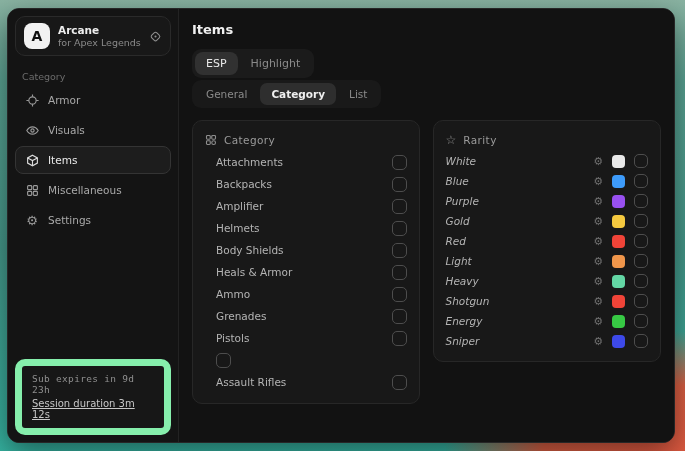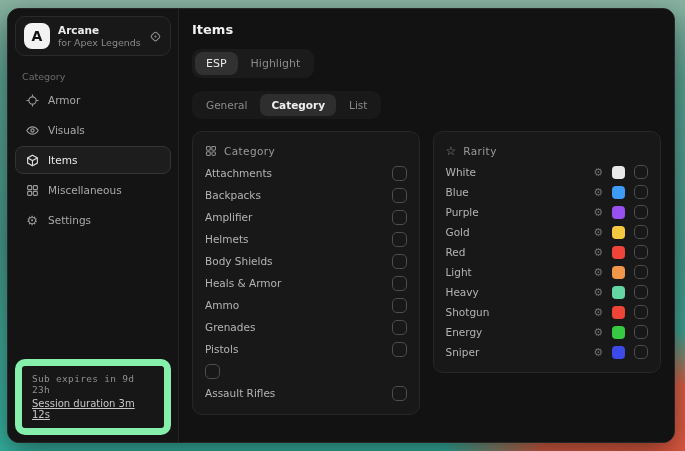--- a/index.html
+++ b/index.html
@@ -61,38 +61,38 @@
   .sub-line2 { font-size:10px; color:#c7c7c7; margin-top:3px;text-decoration:underline; }
 
   
   .main { flex:1; padding:13px 13px 0 13px; background:#121212; overflow:hidden; }
   .page-title { color:#f0f0f0; font-size:13px; font-weight:700; }
 
   .seg { display:inline-flex; background:#1b1b1b; border-radius:9px; padding:3px; margin-top:12px; gap:2px; }
   .seg-opt { font-size:11px; color:#8a8a8a; padding:5px 11px; border-radius:8px; cursor:pointer; }
   .seg-opt.selected { background:#313131; color:#eaeaea; }
 
-  .tabs { display:inline-flex; background:#191919; border-radius:9px; padding:3px; margin-top:13px; gap:2px; }
+  .tabs { display:inline-flex; background:#191919; border-radius:9px; padding:3px; margin-top:2px; gap:2px; }
   .tab-opt { font-size:10.5px; color:#8a8a8a; padding:5px 11px; border-radius:7px; cursor:pointer; }
   .tab-opt.selected { background:#2e2e2e; color:#efefef; font-weight:700; }
 
   .panels { display:flex; gap:13px; margin-top:12px; align-items:flex-start; }
   .panel {
     background:#181818; border:1px solid #272727; border-radius:10px;
     padding:8px 12px 10px;
   }
   .panel-cat { width:232px; }
   .panel-rar { width:233px; }
   .panel-head { display:flex; align-items:center; gap:7px; height:22px; color:#9a9a9a; }
   .panel-head .panel-title { font-size:10.5px; letter-spacing:.4px; }
   .panel-head .head-icon { display:flex; align-items:center; color:#8d8d8d; font-size:12px; line-height:1; }
 
   .row { display:flex; align-items:center; }
-  .cat-row { height:22px; }
-  .rar-row { height:20px; }
+  .cat-row { height:22px;margin-left:11px; }
+  .rar-row { height:20px;font-style:italic; }
   .row-label { flex:1; font-size:10.5px; color:#b4b4b4; }
   .checkbox {
     width:15px; height:15px; border:1.5px solid #4d4d4d; border-radius:5px;
     background:transparent; cursor:pointer; flex:0 0 15px;
   }
   .rar-right { display:flex; align-items:center; gap:9px; }
   .mini-gear { color:#6f6f6f; font-size:11px; line-height:1; cursor:pointer; }
   .swatch { width:13px; height:13px; border-radius:4px; cursor:pointer; }
   .rar-row .checkbox { width:14px; height:14px; flex-basis:14px; }
 </style>

